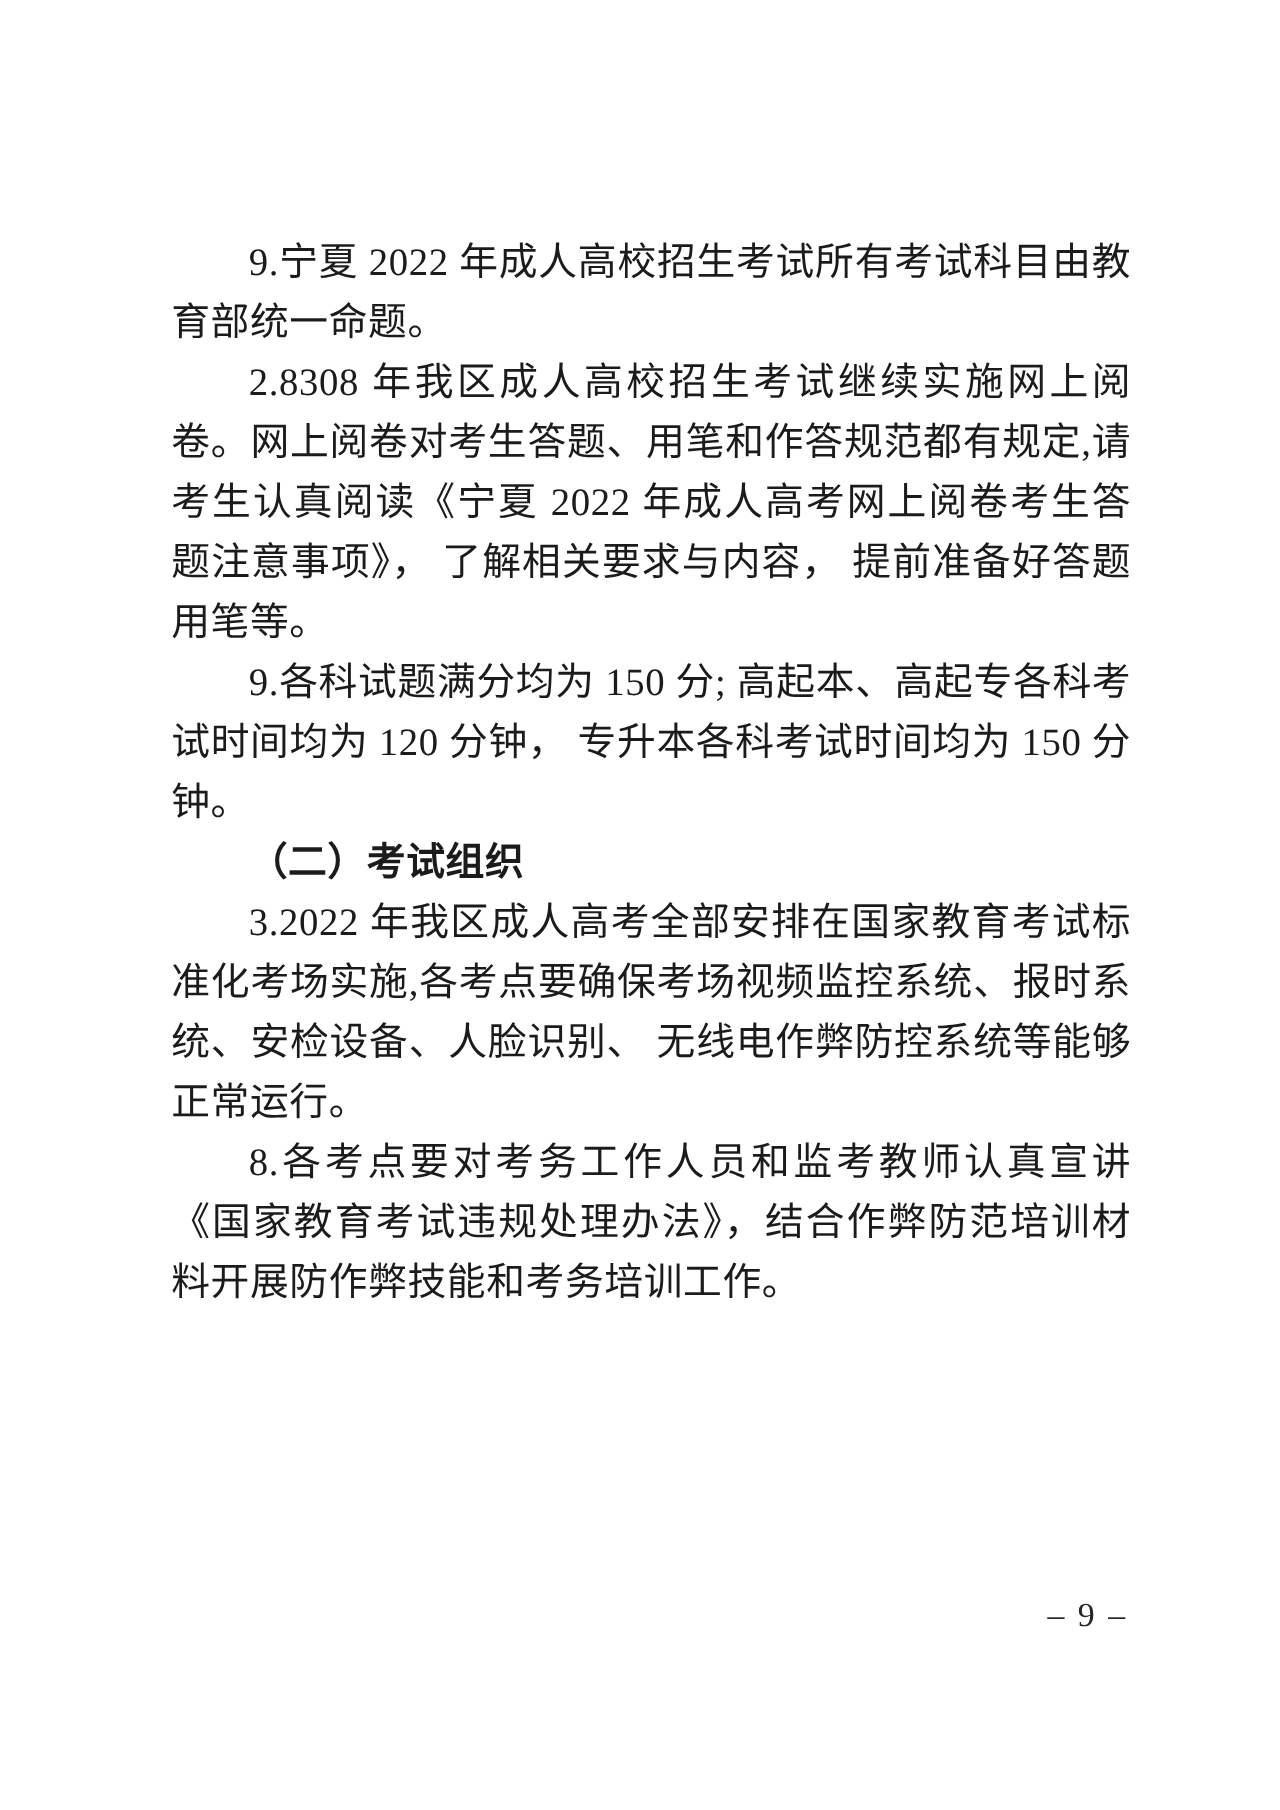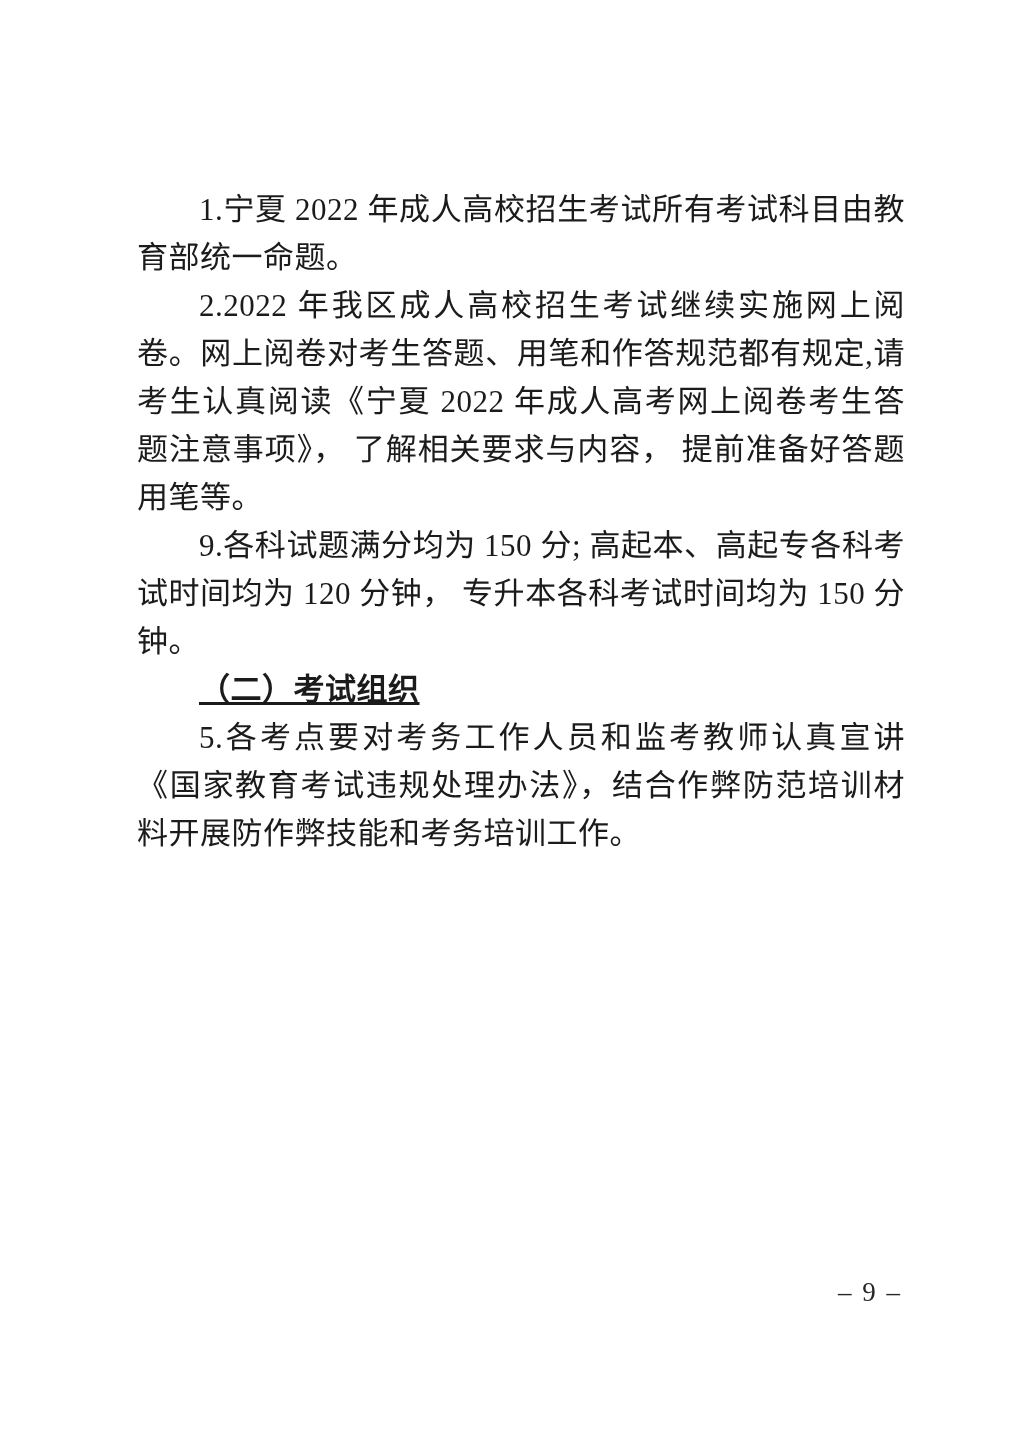--- a/index.html
+++ b/index.html
@@ -27,39 +27,39 @@
     margin: 0;
     font-size: 31px;
     line-height: 48px;
     text-align: justify;
     text-indent: 2em;
     letter-spacing: 0.5px;
     word-break: break-all;
   }
   .heading {
     font-weight: bold;
-    text-decoration: underline;
   }
   .page-number {
     position: absolute;
     top: 1276px;
     left: 838px;
     font-size: 27px;
     line-height: 32px;
     letter-spacing: 2px;
     color: #262626;
     white-space: nowrap;
   }
 </style>
 </head>
 <body>
 
 <div class="page">
   <div class="content">
-    <p class="para">1.宁夏 2022 年成人高校招生考试所有考试科目由教育部统一命题。</p>
-    <p class="para">2.2022 年我区成人高校招生考试继续实施网上阅卷。网上阅卷对考生答题、用笔和作答规范都有规定,请考生认真阅读《宁夏 2022 年成人高考网上阅卷考生答题注意事项》， 了解相关要求与内容， 提前准备好答题用笔等。</p>
+    <p class="para">9.宁夏 2022 年成人高校招生考试所有考试科目由教育部统一命题。</p>
+    <p class="para">2.8308 年我区成人高校招生考试继续实施网上阅卷。网上阅卷对考生答题、用笔和作答规范都有规定,请考生认真阅读《宁夏 2022 年成人高考网上阅卷考生答题注意事项》， 了解相关要求与内容， 提前准备好答题用笔等。</p>
     <p class="para">9.各科试题满分均为 150 分; 高起本、高起专各科考试时间均为 120 分钟， 专升本各科考试时间均为 150 分钟。</p>
     <p class="para heading">（二）考试组织</p>
-    <p class="para">5.各考点要对考务工作人员和监考教师认真宣讲《国家教育考试违规处理办法》，结合作弊防范培训材料开展防作弊技能和考务培训工作。</p>
+    <p class="para">3.2022 年我区成人高考全部安排在国家教育考试标准化考场实施,各考点要确保考场视频监控系统、报时系统、安检设备、人脸识别、 无线电作弊防控系统等能够正常运行。</p>
+    <p class="para">8.各考点要对考务工作人员和监考教师认真宣讲《国家教育考试违规处理办法》，结合作弊防范培训材料开展防作弊技能和考务培训工作。</p>
   </div>
 
   <div class="page-number">– 9 –</div>
 </div>
 
 </body></html>

